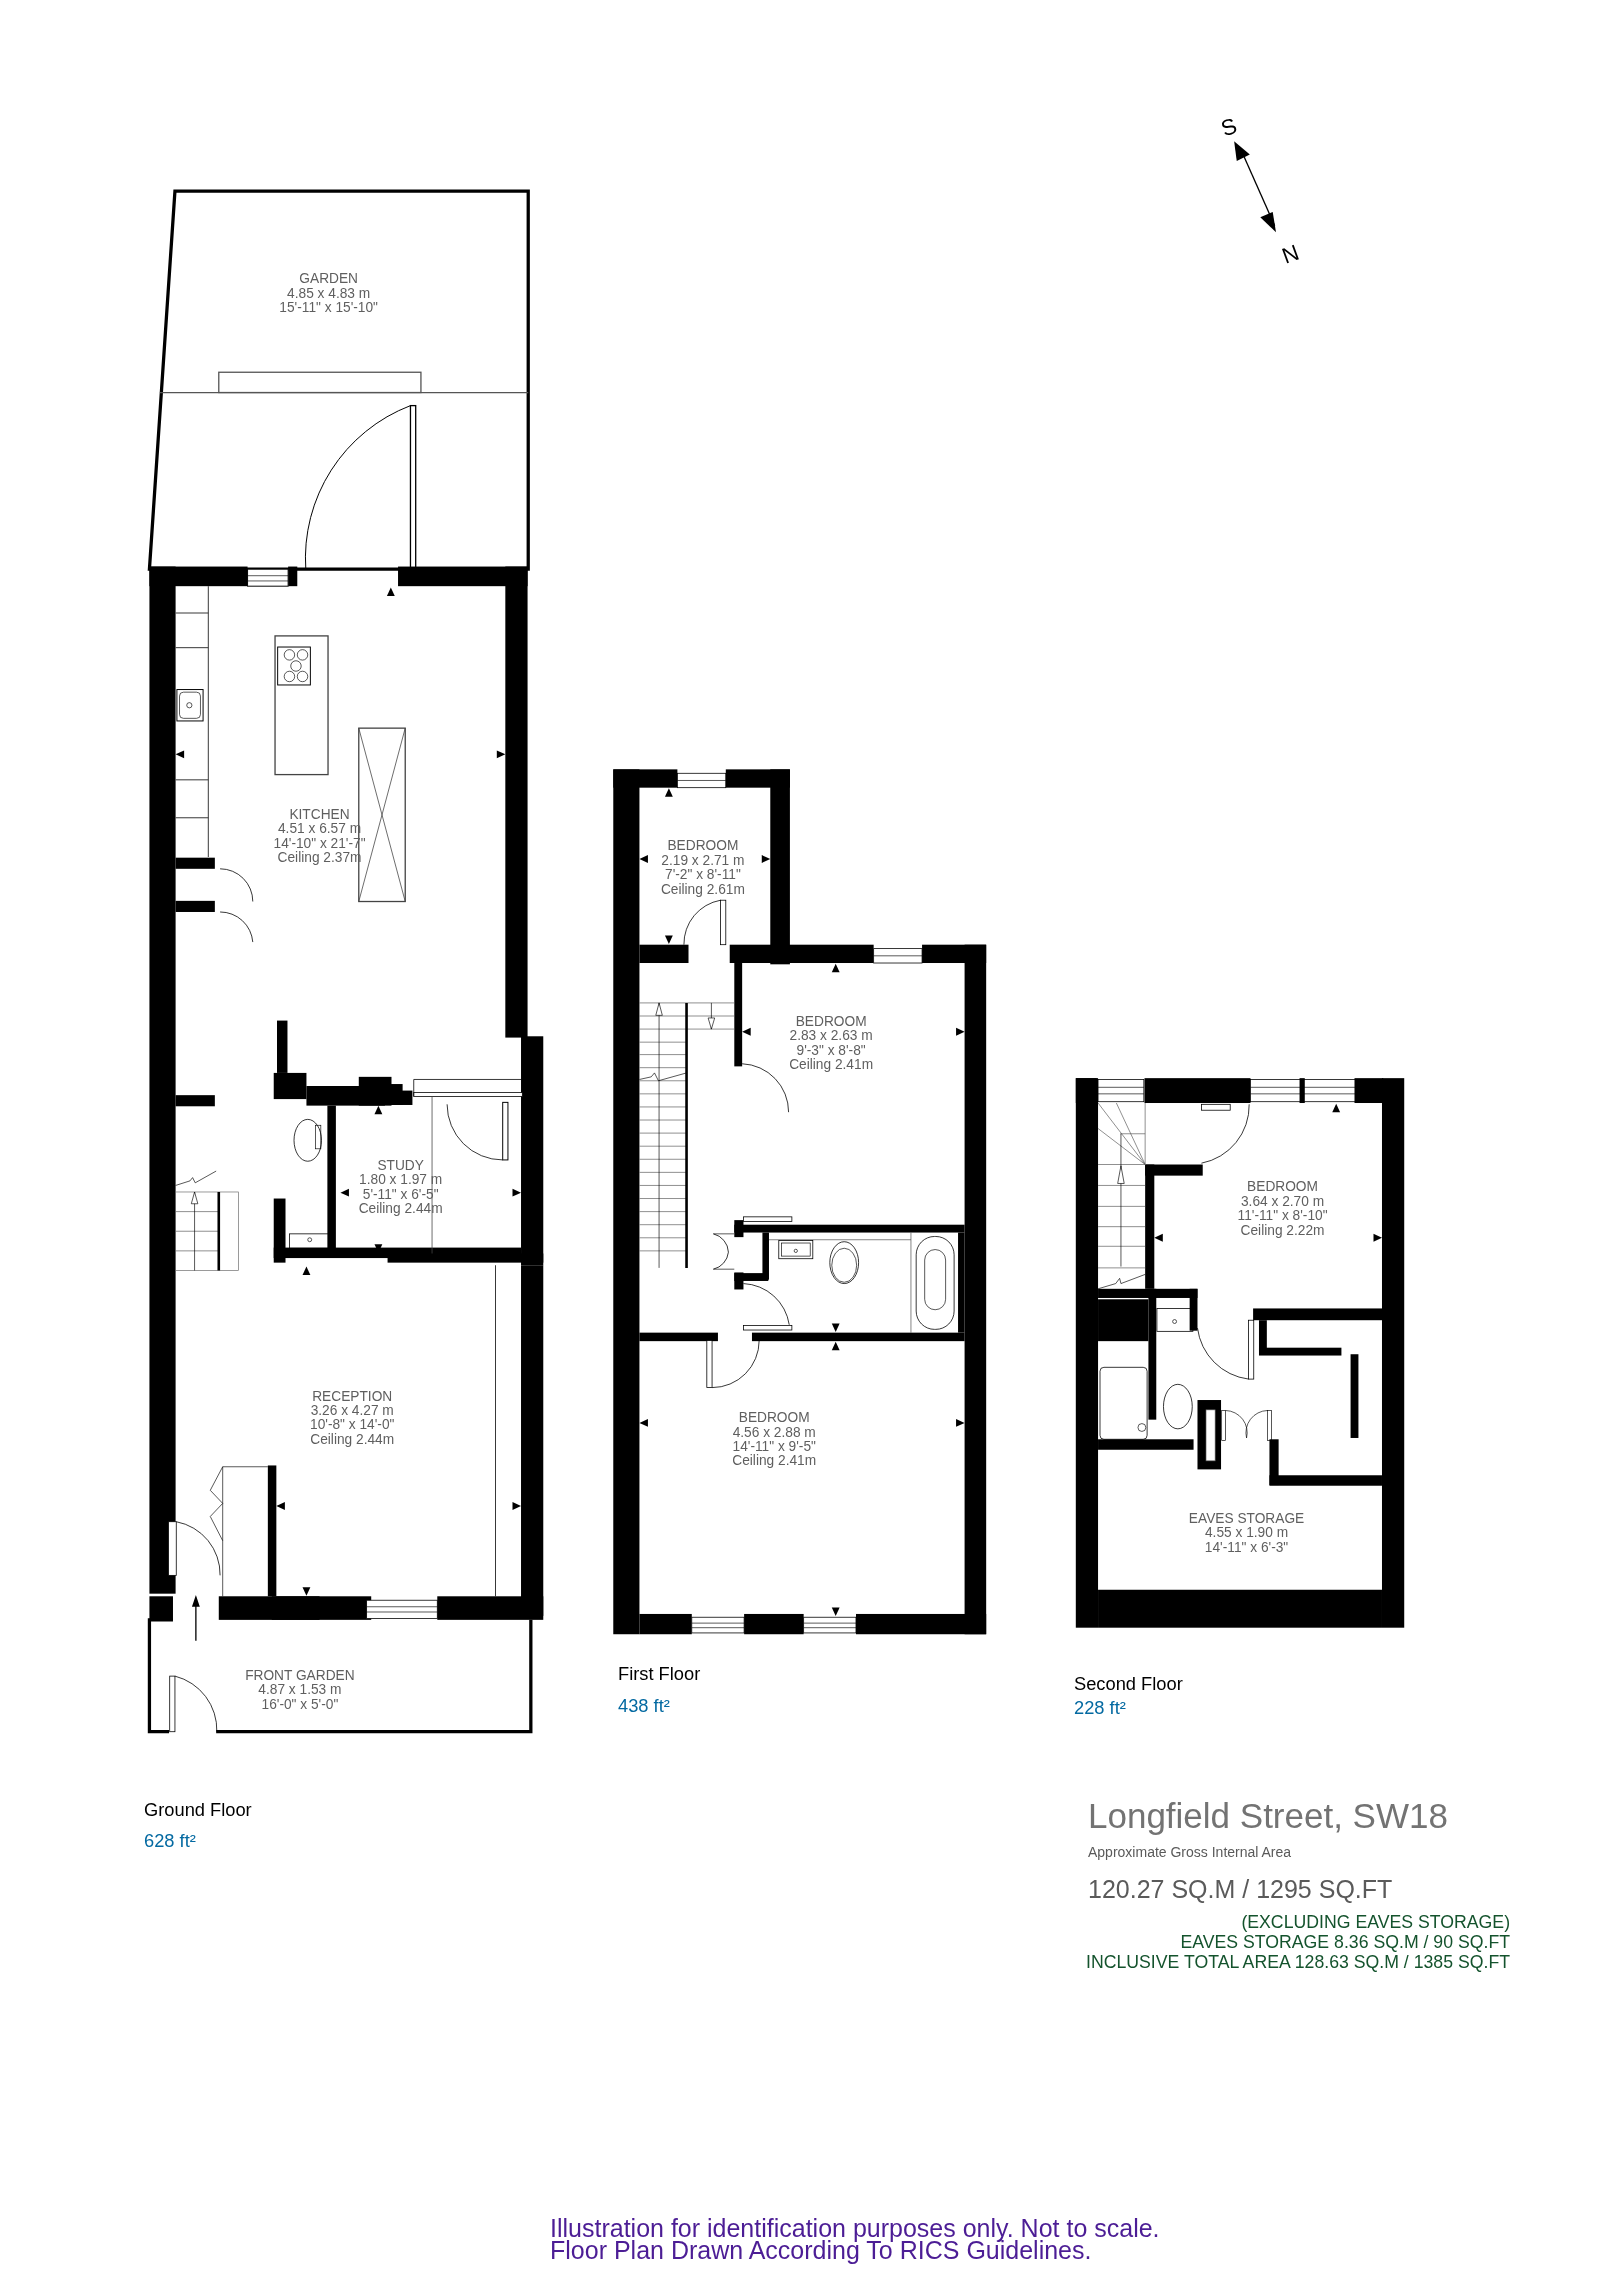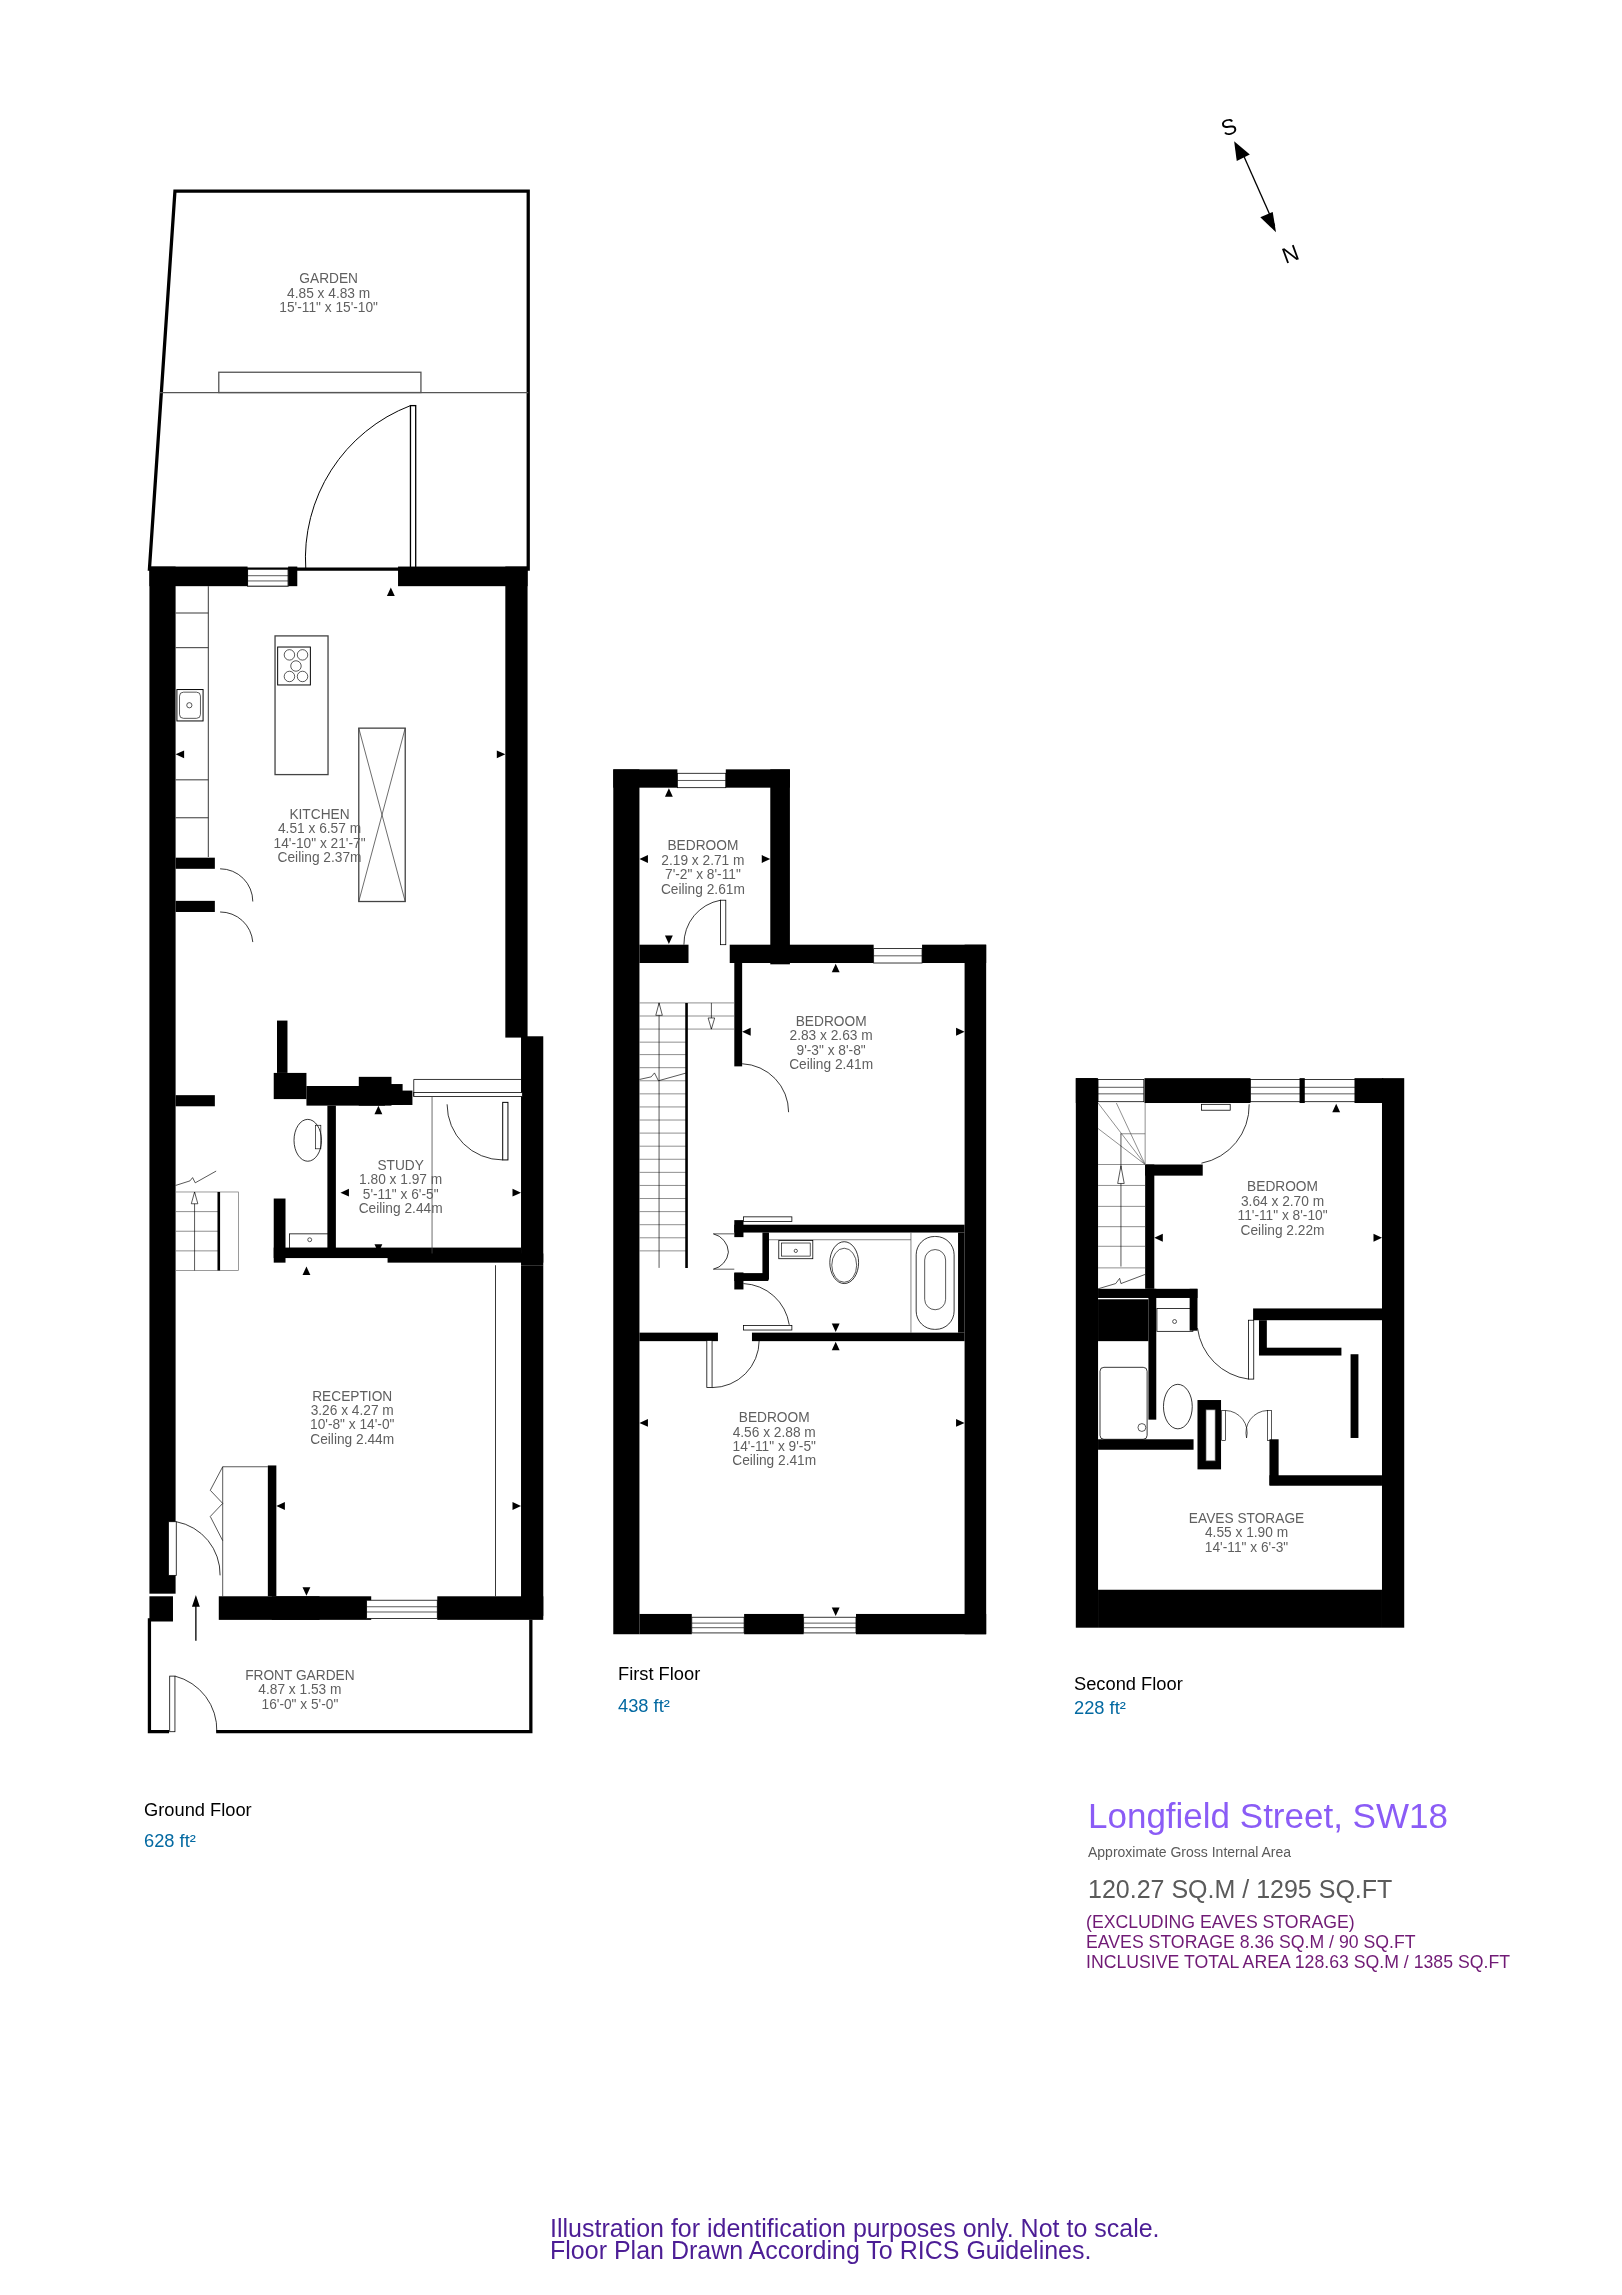--- a/index.html
+++ b/index.html
@@ -1,24 +1,24 @@
 <!DOCTYPE html>
 <html style="font-size:10.5px"><head>
 <meta charset="utf-8">
 <style>
   html, body { margin: 0; padding: 0; background: #ffffff; }
   body { width: 1623px; height: 2295px; position: relative; overflow: hidden; font-family: "Liberation Sans", sans-serif; }
   #plan { position: absolute; left: 0; top: 0; width: 1623px; height: 2295px; }
   .room-label { font-family: "Liberation Sans", sans-serif; fill: #5f5f5f; font-size: 21px; text-anchor: middle; }
   .floor-title { position: absolute; font-family: "Liberation Sans", sans-serif; color: #000; font-size: 18.3px; line-height: 1; }
   .floor-area { position: absolute; font-family: "Liberation Sans", sans-serif; color: #0369a1; font-size: 18.3px; line-height: 1; }
-  .prop-title { position: absolute; left: 1088px; top: 1798px; font-size: 35px; color: #8b5cf6; font-family: "Liberation Sans", sans-serif; line-height: 1; white-space: nowrap; }
+  .prop-title { position: absolute; left: 1088px; top: 1798px; font-size: 35px; color: #737373; font-family: "Liberation Sans", sans-serif; line-height: 1; white-space: nowrap; }
   .prop-sub { position: absolute; left: 1088px; top: 1845px; font-size: 14px; color: #5a5a5a; font-family: "Liberation Sans", sans-serif; line-height: 1; white-space: nowrap; }
   .prop-area { position: absolute; left: 1088px; top: 1877px; font-size: 25px; color: #5a5a5a; font-family: "Liberation Sans", sans-serif; line-height: 1; white-space: nowrap; }
-  .prop-notes { position: absolute; left: 1086px; top: 1912px; font-size: 17.7px; color: #701a75; font-family: "Liberation Sans", sans-serif; line-height: 20px; white-space: nowrap; }
+  .prop-notes { position: absolute; left: 1086px; top: 1912px; font-size: 17.7px; color: #14532d; font-family: "Liberation Sans", sans-serif; line-height: 20px; white-space: nowrap; text-align: right; }
   .disclaimer { position: absolute; left: 550px; top: 2217px; font-size: 25px; color: #4c1d95; font-family: "Liberation Sans", sans-serif; line-height: 22px; white-space: nowrap; }
   .compass-letter { font-family: "Liberation Sans", sans-serif; font-size: 34px; fill: #000; text-anchor: middle; }
 </style>
 </head>
 <body>
 
 <svg id="plan" viewBox="0 0 2480 3508" xmlns="http://www.w3.org/2000/svg">
 
   <g>
     <text class="compass-letter" x="1878" y="206" transform="rotate(-20 1878 194)">S</text>

